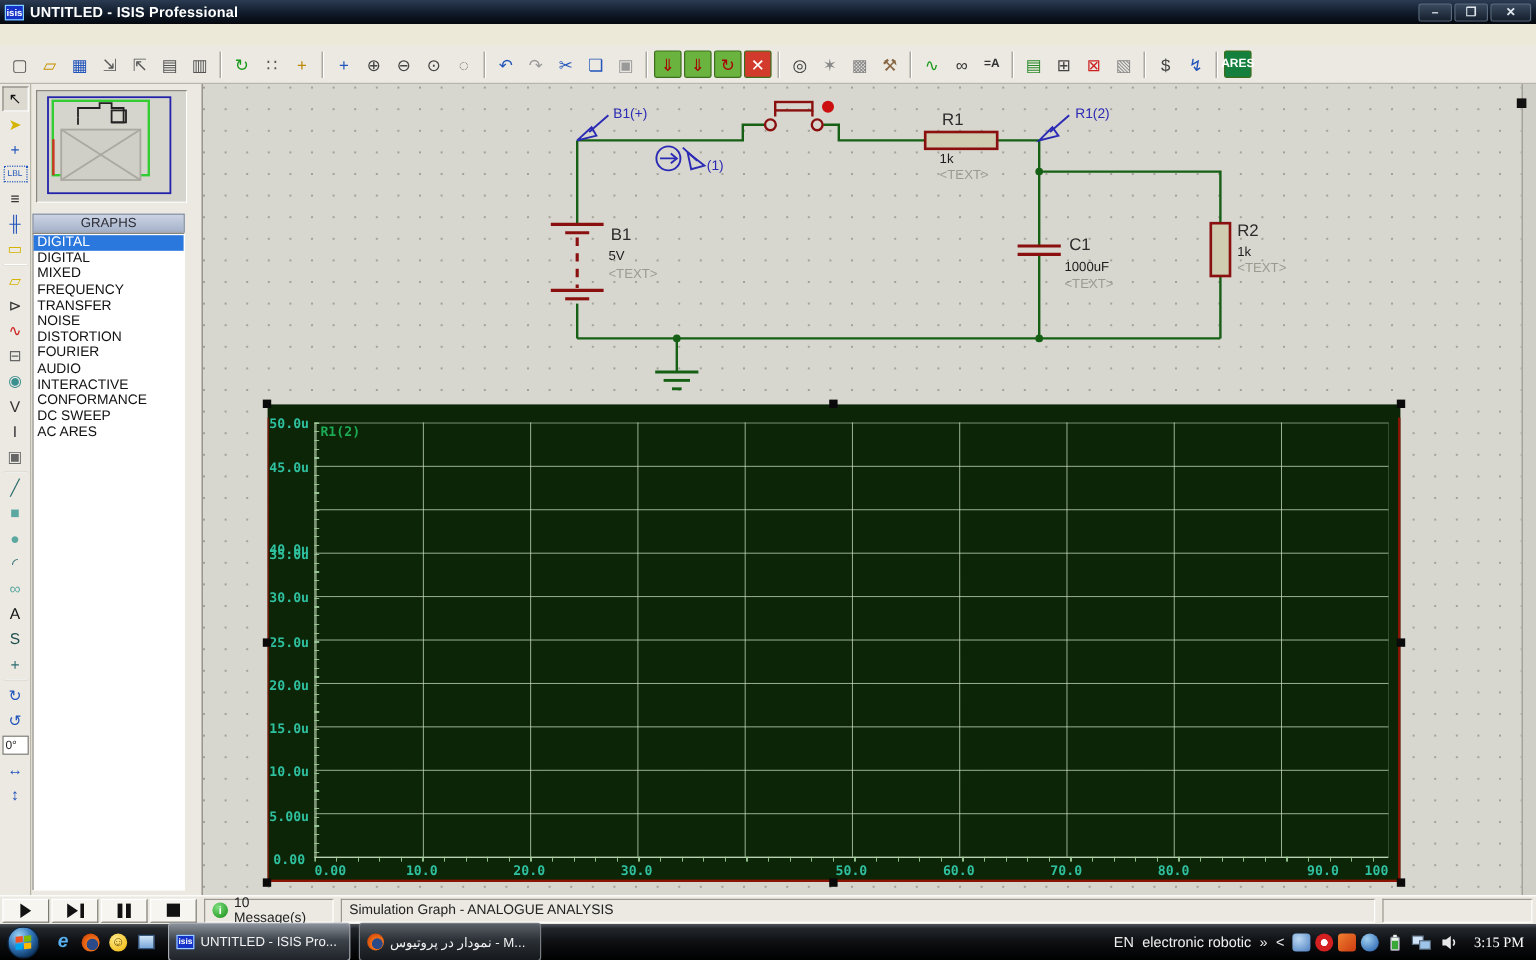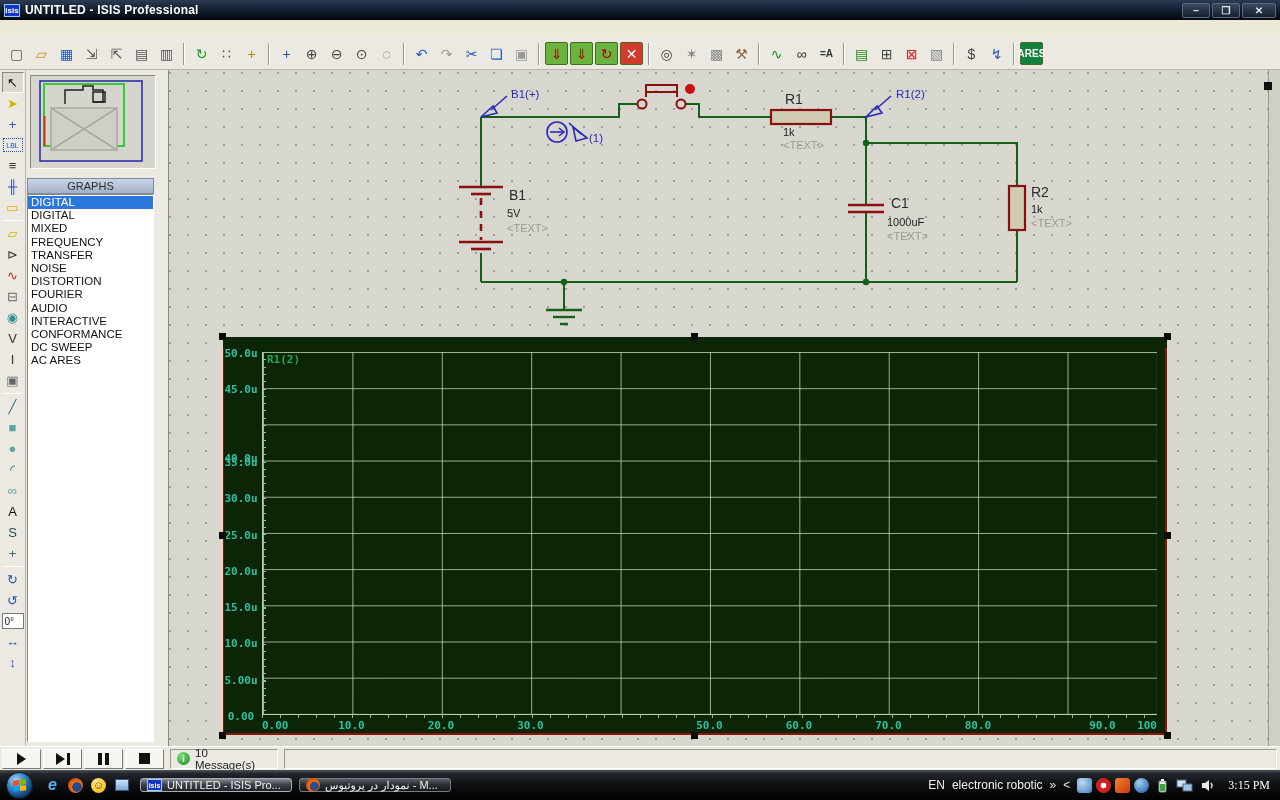--- a/index.html
+++ b/index.html
@@ -114,21 +114,21 @@
     background:radial-gradient(circle at 35% 28%,#9fd4f5,#2f74b8 45%,#0b2f57 80%);
     border:1px solid #0a2038; display:flex; align-items:center; justify-content:center; margin-right:8px; }
   .flag { display:grid; grid-template-columns:6px 6px; grid-template-rows:5px 5px; gap:1px; transform:skewY(-6deg); }
   .flag i:nth-child(1){background:#f25022;} .flag i:nth-child(2){background:#7fba00;}
   .flag i:nth-child(3){background:#00a4ef;} .flag i:nth-child(4){background:#ffb900;}
   .ql { width:17px; height:17px; margin:0 3px; display:flex; align-items:center; justify-content:center; }
   .ql-ie { color:#58b0f0; font-size:16px; font-weight:bold; font-style:italic; }
   .ql-ff { width:15px; height:15px; border-radius:50%; background:radial-gradient(circle at 60% 60%,#2a4a8a 35%,#f07018 40%,#c03000); }
   .ql-ym { width:15px; height:15px; border-radius:50%; background:radial-gradient(circle at 35% 30%,#ffe98a,#f0b400); color:#6a4a00; font-size:11px; display:flex; align-items:center; justify-content:center; }
   .ql-desk { width:14px; height:12px; background:linear-gradient(#cfe4f8,#7aa8d8); border:1px solid #35577e; }
-  .taskbtn { height:14px; width:152px; margin-left:7px; border-radius:3px; display:flex; align-items:center;
+  .taskbtn { height:32px; width:152px; margin-left:7px; border-radius:3px; display:flex; align-items:center;
     padding:0 6px; border:1px solid #787d83;
     background:linear-gradient(#5a6067,#2b3036 45%,#15181c); }
   .taskbtn.active { background:linear-gradient(#8a9099,#3d434a 45%,#20242a); border-color:#a8adb3; }
   .taskbtn .tb-label { color:#f2f2f2; font-size:11px; margin-left:5px; white-space:nowrap; overflow:hidden; }
   .tb-ico-isis { width:15px; height:12px; background:#1533c8; border:1px solid #9fd0ff; color:#fff; font-size:7px;
     font-weight:bold; display:flex; align-items:center; justify-content:center; flex:none; }
   .tb-ico-ff { width:14px; height:14px; border-radius:50%; flex:none;
     background:radial-gradient(circle at 60% 60%,#2a4a8a 35%,#f07018 40%,#c03000); }
   .tray { margin-left:auto; display:flex; align-items:center; gap:7px; color:#fff; }
   .tray .txt { font-size:12px; color:#f0f0f0; }
@@ -430,20 +430,23 @@
         <div class="shape-pausebar"></div>
         <div class="shape-pausebar"></div>
       </div>
     <div class="anim-btn">
         <div class="shape-stop"></div>
       </div>
     <div class="status-cell" style="width:108px;">
       <span class="msg-icon">i</span>
       <span>10 Message(s)</span>
     </div>
+    <div class="status-cell" style="width:862px;">
+      <span>Simulation Graph - ANALOGUE ANALYSIS</span>
+    </div>
     <div class="status-cell" style="flex:1;margin-right:3px;"></div>
   </div>
 
   <div class="taskbar">
     <div class="orb">
         <div class="flag">
           <i></i>
           <i></i>
           <i></i>
           <i></i>

